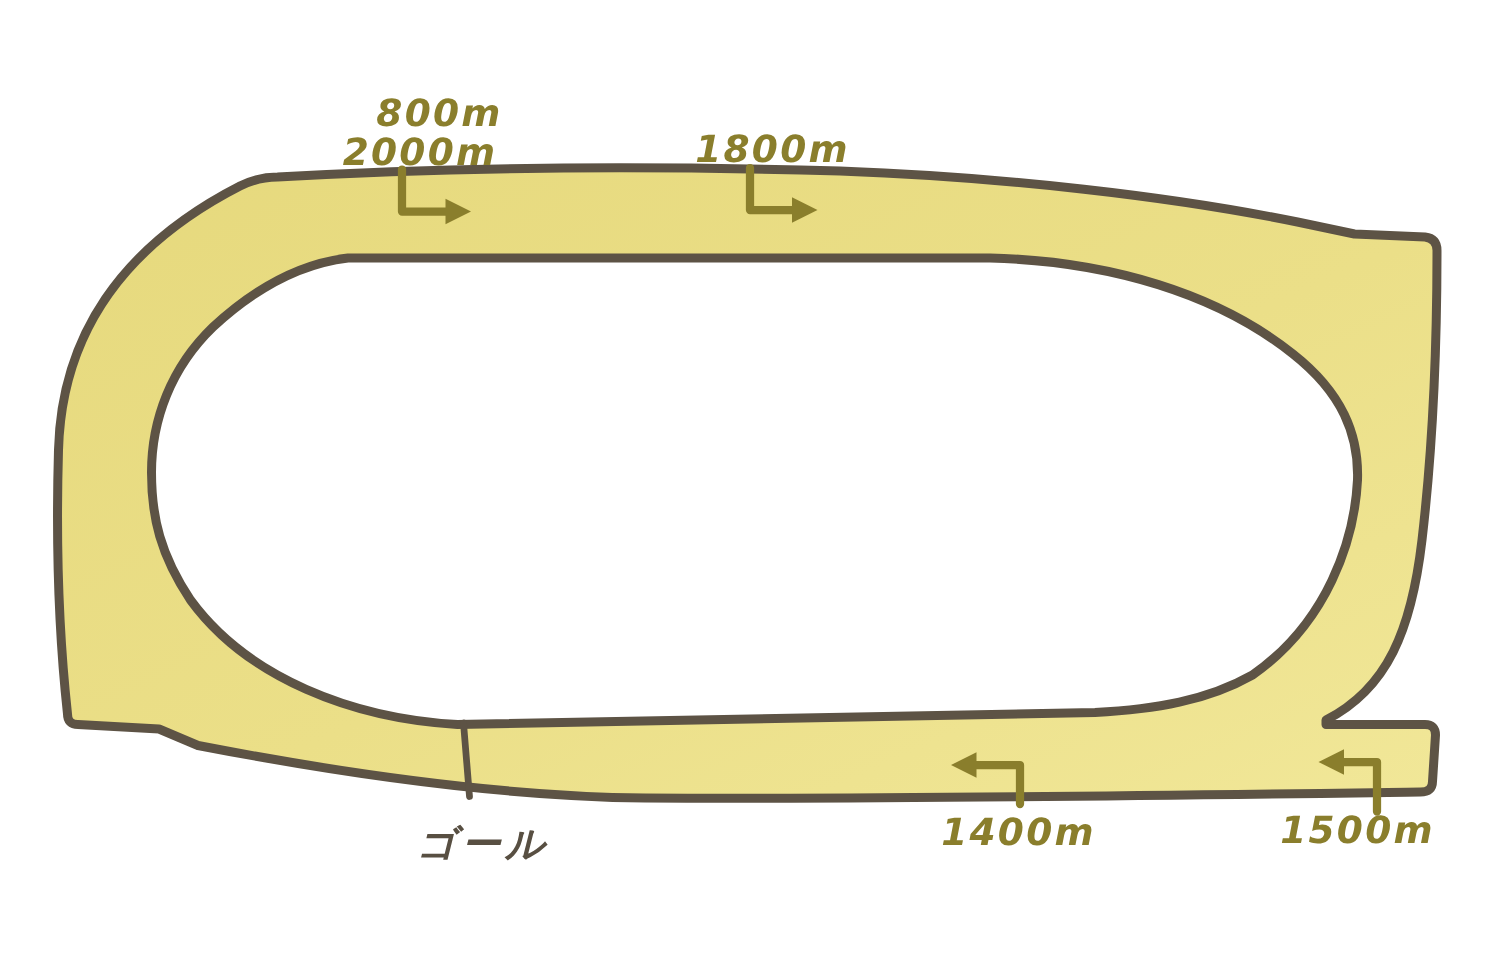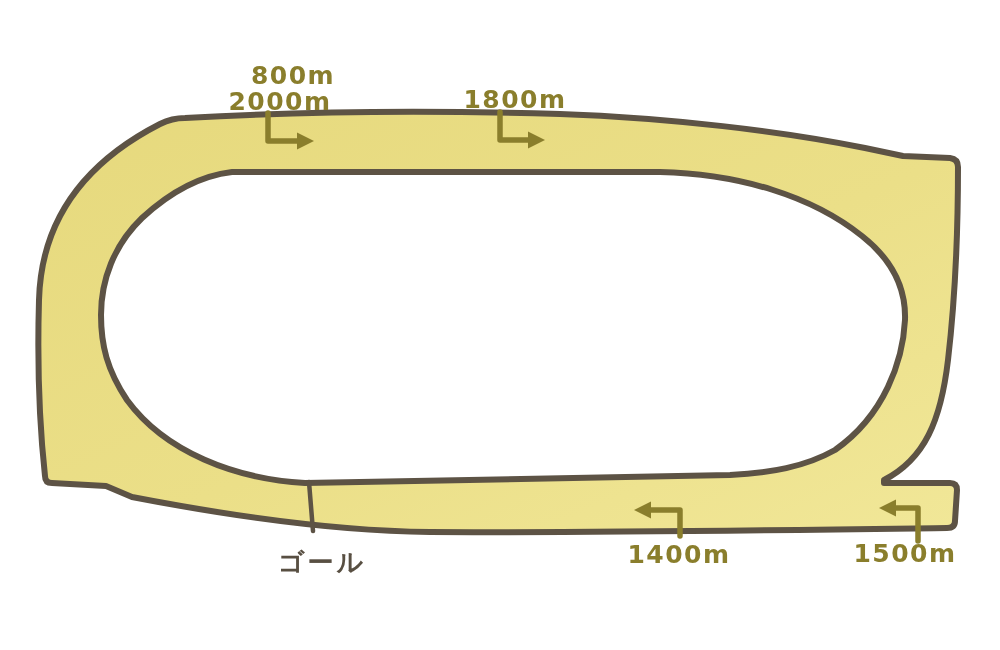--- a/index.html
+++ b/index.html
@@ -11,21 +11,21 @@
     --marker-text:#8a7e2c;
     --goal-text:#584f42;
   }
   html,body{margin:0;padding:0;}
   body{
     width:1000px;height:650px;
     background:var(--background);
     font-family:"DejaVu Sans", sans-serif;
     overflow:hidden;
   }
-  .stage{position:relative;width:1000px;height:650px;}
+  .stage{position:relative;width:1000px;height:650px;font-style:italic;}
   .track-ring{
     fill:url(#trackFill);
     fill-rule:evenodd;
     stroke:var(--outline);
     stroke-width:6;
     stroke-linejoin:round;
     stroke-linecap:round;
   }
   .finish-line{
     stroke:var(--outline);

